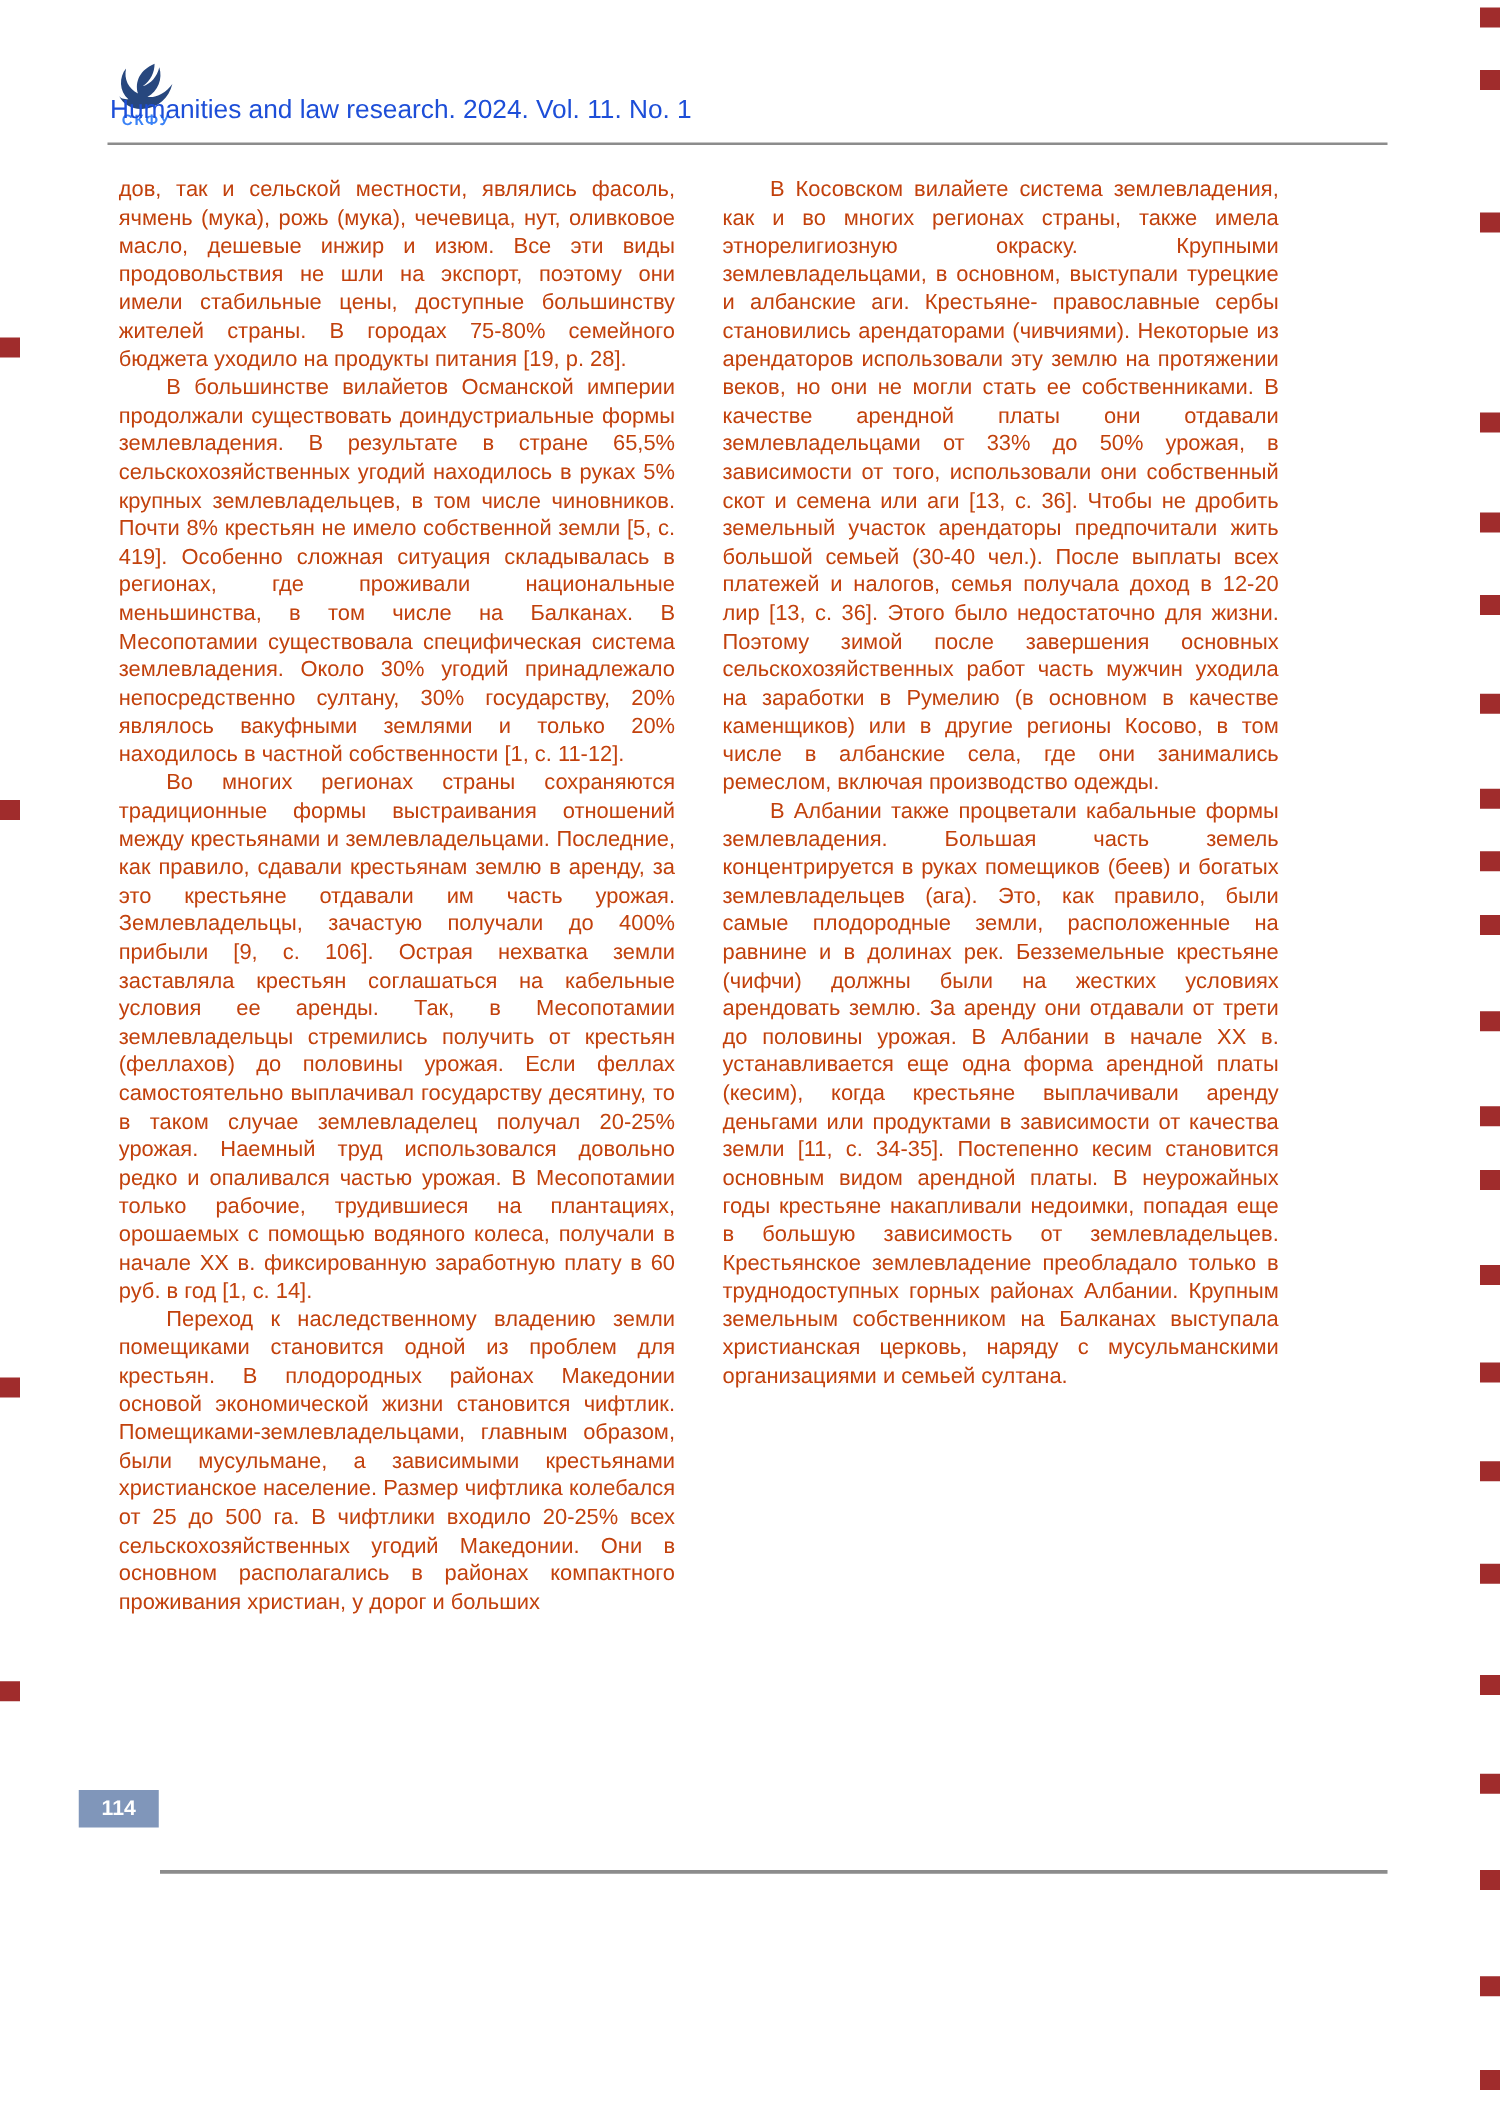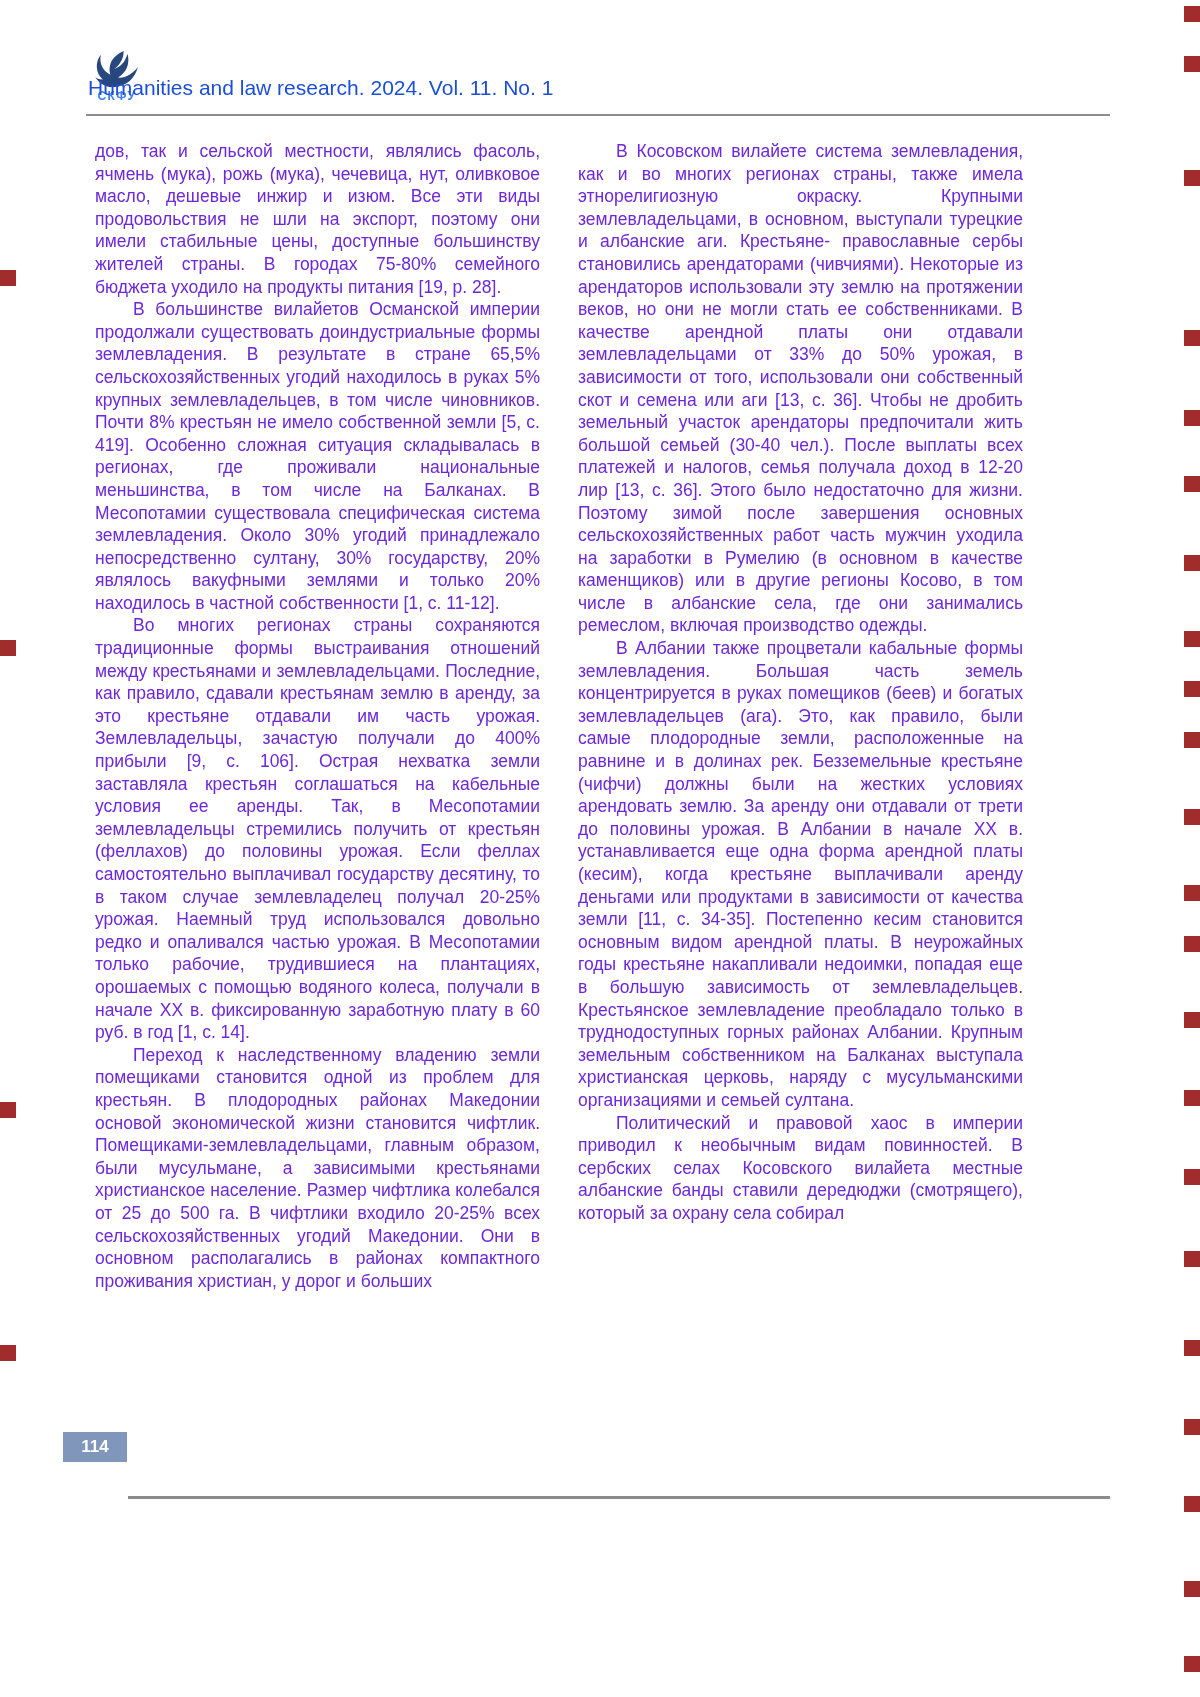--- a/index.html
+++ b/index.html
@@ -35,21 +35,21 @@
 
   
   .columns {
     position: absolute; top: 140px; left: 95px; width: 928px;
     display: flex; gap: 38px;
   }
   .col {
     width: 445px; height: 1352px; overflow: hidden;
     font-size: 17.5px; line-height: 22.6px;
     text-align: justify;
-    color: #6d28d9;
+    color: #c2410c;
     hyphens: auto;
     -webkit-hyphens: auto;
   }
   .col p { margin: 0; text-indent: 38px; }
   .col p.no-indent { text-indent: 0; }
 
   
   .footer-rule {
     position: absolute; top: 1496px; left: 128px; width: 982px; height: 3px;
     background: #8c8c8c;
@@ -84,21 +84,20 @@
   <div class="columns">
     <div class="col" id="col-left">
         <p class="no-indent">дов, так и сельской местности, являлись фасоль, ячмень (мука), рожь (мука), чечевица, нут, оливковое масло, дешевые инжир и изюм. Все эти виды продовольствия не шли на экспорт, поэтому они имели стабильные цены, доступные большинству жителей страны. В городах 75-80% семейного бюджета уходило на продукты питания [19, p. 28].</p>
         <p>В большинстве вилайетов Османской империи продолжали существовать доиндустриальные формы землевладения. В результате в стране 65,5% сельскохозяйственных угодий находилось в руках 5% крупных землевладельцев, в том числе чиновников. Почти 8% крестьян не имело собственной земли [5, с. 419]. Особенно сложная ситуация складывалась в регионах, где проживали национальные меньшинства, в том числе на Балканах. В Месопотамии существовала специфическая система землевладения. Около 30% угодий принадлежало непосредственно султану, 30% государству, 20% являлось вакуфными землями и только 20% находилось в частной собственности [1, с. 11-12].</p>
         <p>Во многих регионах страны сохраняются традиционные формы выстраивания отношений между крестьянами и землевладельцами. Последние, как правило, сдавали крестьянам землю в аренду, за это крестьяне отдавали им часть урожая. Землевладельцы, зачастую получали до 400% прибыли [9, с. 106]. Острая нехватка земли заставляла крестьян соглашаться на кабельные условия ее аренды. Так, в Месопотамии землевладельцы стремились получить от крестьян (феллахов) до половины урожая. Если феллах самостоятельно выплачивал государству десятину, то в таком случае землевладелец получал 20-25% урожая. Наемный труд использовался довольно редко и опаливался частью урожая. В Месопотамии только рабочие, трудившиеся на плантациях, орошаемых с помощью водяного колеса, получали в начале XX в. фиксированную заработную плату в 60 руб. в год [1, с. 14].</p>
         <p>Переход к наследственному владению земли помещиками становится одной из проблем для крестьян. В плодородных районах Македонии основой экономической жизни становится чифтлик. Помещиками-землевладельцами, главным образом, были мусульмане, а зависимыми крестьянами христианское население. Размер чифтлика колебался от 25 до 500 га. В чифтлики входило 20-25% всех сельскохозяйственных угодий Македонии. Они в основном располагались в районах компактного проживания христиан, у дорог и больших</p>
       </div>
     <div class="col" id="col-right">
         <p>В Косовском вилайете система землевладения, как и во многих регионах страны, также имела этнорелигиозную окраску. Крупными землевладельцами, в основном, выступали турецкие и албанские аги. Крестьяне- православные сербы становились арендаторами (чивчиями). Некоторые из арендаторов использовали эту землю на протяжении веков, но они не могли стать ее собственниками. В качестве арендной платы они отдавали землевладельцами от 33% до 50% урожая, в зависимости от того, использовали они собственный скот и семена или аги [13, с. 36]. Чтобы не дробить земельный участок арендаторы предпочитали жить большой семьей (30-40 чел.). После выплаты всех платежей и налогов, семья получала доход в 12-20 лир [13, с. 36]. Этого было недостаточно для жизни. Поэтому зимой после завершения основных сельскохозяйственных работ часть мужчин уходила на заработки в Румелию (в основном в качестве каменщиков) или в другие регионы Косово, в том числе в албанские села, где они занимались ремеслом, включая производство одежды.</p>
         <p>В Албании также процветали кабальные формы землевладения. Большая часть земель концентрируется в руках помещиков (беев) и богатых землевладельцев (ага). Это, как правило, были самые плодородные земли, расположенные на равнине и в долинах рек. Безземельные крестьяне (чифчи) должны были на жестких условиях арендовать землю. За аренду они отдавали от трети до половины урожая. В Албании в начале XX в. устанавливается еще одна форма арендной платы (кесим), когда крестьяне выплачивали аренду деньгами или продуктами в зависимости от качества земли [11, с. 34-35]. Постепенно кесим становится основным видом арендной платы. В неурожайных годы крестьяне накапливали недоимки, попадая еще в большую зависимость от землевладельцев. Крестьянское землевладение преобладало только в труднодоступных горных районах Албании. Крупным земельным собственником на Балканах выступала христианская церковь, наряду с мусульманскими организациями и семьей султана.</p>
-        <p>Политический и правовой хаос в империи приводил к необычным видам повинностей. В сербских селах Косовского вилайета местные албанские банды ставили дередюджи (смотрящего), который за охрану села собирал</p>
       </div>
   </div>
 
   <div class="footer-rule"></div>
   <div class="page-number">114</div>
 
   <div id="markers">
       <div class="marker" style="left: 1184px; top: 6px; width: 16px; height: 16px; background: rgb(160, 44, 44);"></div>
       <div class="marker" style="left: 1184px; top: 56px; width: 16px; height: 16px; background: rgb(160, 44, 44);"></div>
       <div class="marker" style="left: 1184px; top: 170px; width: 16px; height: 16px; background: rgb(160, 44, 44);"></div>

